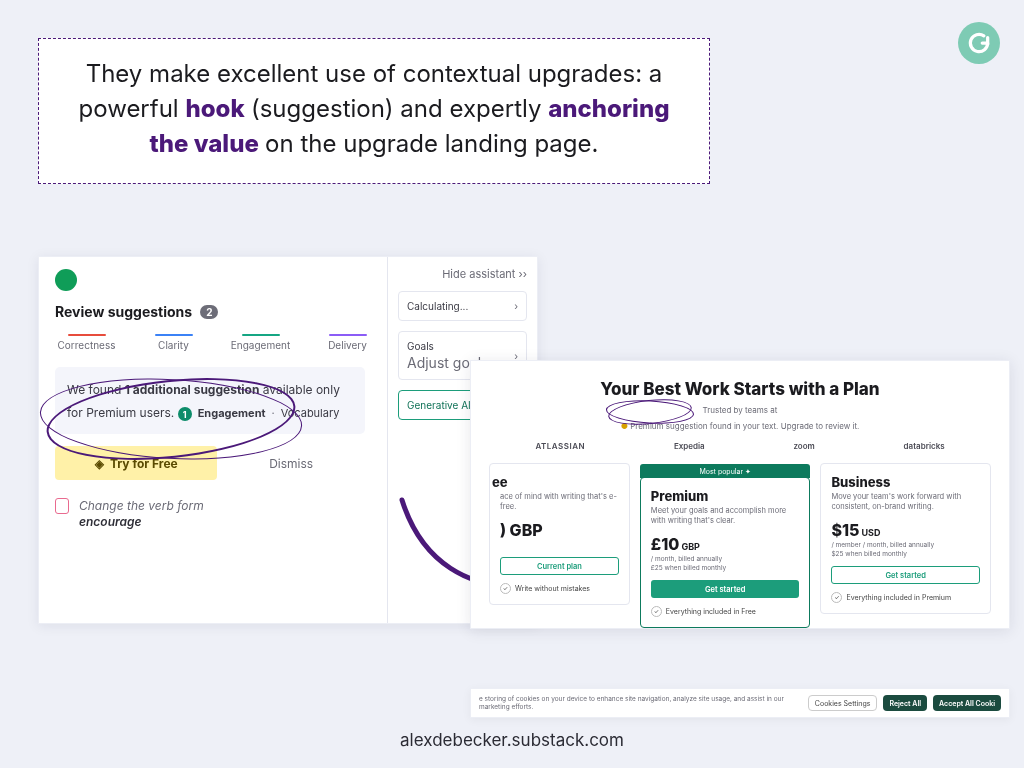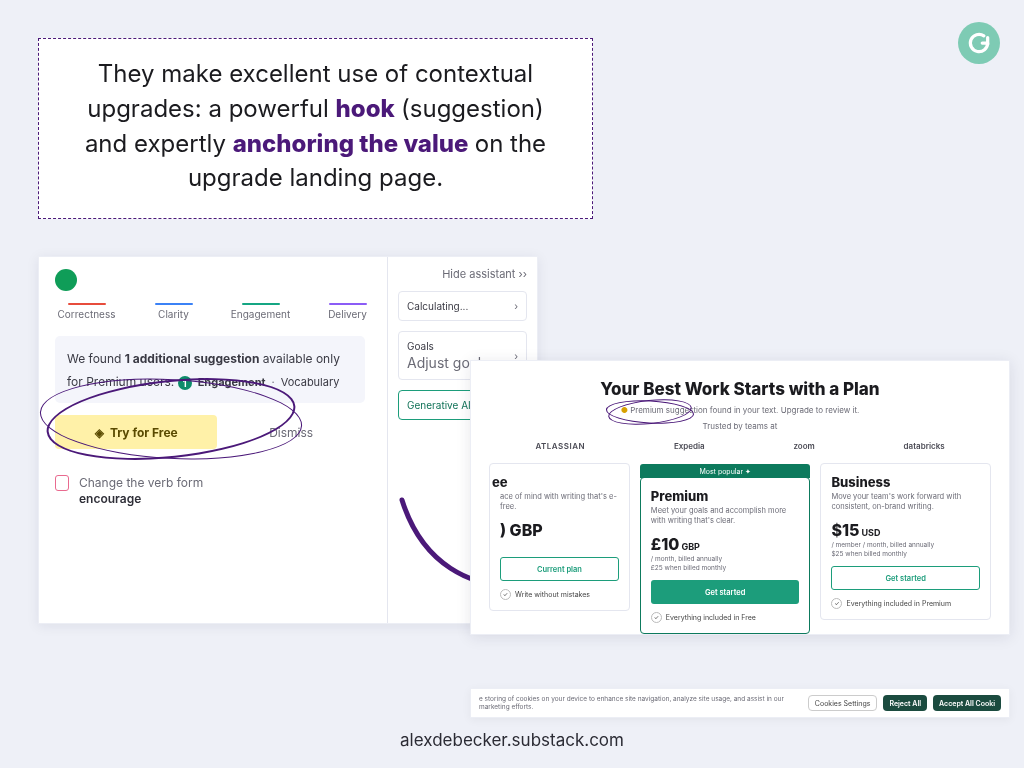--- a/index.html
+++ b/index.html
@@ -17,21 +17,21 @@
   *{box-sizing:border-box;font-family:Inter,Segoe UI,Arial,sans-serif;}
   html,body{margin:0;padding:0;}
   body{width:1024px;height:768px;background:var(--bg);position:relative;overflow:hidden;}
 
   
   .g-badge{position:absolute;top:22px;right:24px;width:42px;height:42px;border-radius:50%;background:#7ecbb4;display:flex;align-items:center;justify-content:center;color:#fff;font-weight:800;font-size:24px;font-family:Georgia,serif;}
   .g-badge svg{width:26px;height:26px;}
 
   
   .headline{
-    position:absolute;top:38px;left:38px;width:555px;background:var(--card);
+    position:absolute;top:38px;left:38px;width:672px;background:var(--card);
     border:1px dashed var(--purple);padding:18px 32px 22px;text-align:center;
     font-family:Montserrat,Segoe UI,Arial,sans-serif;font-size:24px;line-height:1.45;color:var(--ink);
   }
   .headline b{font-weight:800;color:var(--purple);}
 
   
   .shotA{
     position:absolute;top:256px;left:38px;width:500px;height:368px;background:var(--card);
     box-shadow:0 2px 12px rgba(30,30,60,.08);border:1px solid #eceef5;padding:12px 0 0 0;
     font-size:12px;color:var(--ink);
@@ -41,21 +41,21 @@
   .shotA .rowtitle .badge{background:#6d6d78;color:#fff;border-radius:10px;font-size:10px;padding:1px 6px;font-weight:700;}
   .tabs{display:flex;gap:8px;margin:6px 8px 0 8px;}
   .tabs .tab{flex:1;text-align:center;font-size:10px;color:var(--muted);padding:6px 2px;position:relative;}
   .tabs .tab .bar{height:2px;width:38px;margin:0 auto 3px;border-radius:2px;}
   .infobox{margin:10px 16px 0 16px;background:#f4f5fb;border-radius:5px;padding:14px 12px 12px;line-height:1.45;color:#3a3a44;position:relative;}
   .pill{display:inline-flex;align-items:center;gap:6px;margin-top:8px;font-size:11px;color:#3a3a44;}
   .pill .dot{width:14px;height:14px;border-radius:50%;background:var(--teal);color:#fff;font-size:9px;display:flex;align-items:center;justify-content:center;font-weight:700;}
   .ctaA{display:flex;margin:12px 16px 0 16px;height:34px;}
   .ctaA .try{flex:1.1;background:var(--yellow);border-radius:4px;display:flex;align-items:center;justify-content:center;gap:6px;font-weight:700;color:#5a4a00;font-size:12px;}
   .ctaA .dismiss{flex:1;display:flex;align-items:center;justify-content:center;color:var(--muted);font-size:12px;}
-  .verb{margin:26px 16px 0 16px;display:flex;gap:10px;align-items:flex-start;font-size:12px;color:var(--muted);}
+  .verb{margin:18px 16px 0 16px;display:flex;gap:10px;align-items:flex-start;font-size:12px;color:var(--muted);font-style:italic;}
   .verb .shield{width:14px;height:16px;border-radius:3px;border:1px solid #e96a8f;position:relative;}
   .verb strong{color:#2f2f38;font-weight:600;display:block;font-size:12px;margin-top:1px;}
 
   
   .assist{position:absolute;top:0;right:0;width:150px;height:100%;border-left:1px solid var(--lt);padding:10px 10px;}
   .assist .hide{font-size:11px;color:var(--muted);text-align:right;margin-bottom:10px;}
   .assist .box{border:1px solid var(--lt);border-radius:4px;padding:8px 8px;margin-bottom:10px;display:flex;justify-content:space-between;align-items:center;font-size:10px;color:#3a3a44;}
   .assist .box.genai{border-color:#1c9d7b;color:#107257;}
   .assist .box .sub{display:block;font-size:14px;color:var(--muted);margin-top:2px;}
   .assist .chev{color:var(--muted);}
@@ -80,21 +80,21 @@
   .plans{display:flex;gap:10px;align-items:flex-start;}
   .plan{flex:1;border:1px solid var(--lt);border-radius:4px;padding:8px 10px 10px;position:relative;background:#fff;}
   .plan.hl{border-color:#0d7a5d;}
   .popular{position:absolute;top:-14px;left:-1px;right:-1px;height:14px;background:#0d7a5d;color:#fff;font-size:7px;display:flex;align-items:center;justify-content:center;border-radius:3px 3px 0 0;}
   .plan h3{font-size:13px;margin:2px 0 2px;font-weight:800;}
   .plan h3.partial{margin-left:-8px;}
   .plan .desc{font-size:7.5px;color:var(--muted);line-height:1.3;min-height:22px;}
   .plan .price{font-size:16px;font-weight:800;margin-top:6px;}
   .plan .price small{font-size:9px;font-weight:700;margin-left:2px;}
   .plan .meta{font-size:6.5px;color:var(--muted);margin-top:1px;}
-  .plan .btn{margin-top:8px;height:24px;border-radius:3px;display:flex;align-items:center;justify-content:center;font-size:7.5px;font-weight:600;}
+  .plan .btn{margin-top:8px;height:18px;border-radius:3px;display:flex;align-items:center;justify-content:center;font-size:7.5px;font-weight:600;}
   .plan .btn.outline{border:1px solid var(--green);color:var(--green);}
   .plan .btn.solid{background:var(--green);color:#fff;}
   .plan .feat{font-size:7px;color:#444;margin-top:8px;}
   .plan .feat::before{content:"✓";border:1px solid #bbb;border-radius:50%;width:9px;height:9px;display:inline-flex;align-items:center;justify-content:center;font-size:6px;margin-right:4px;}
 
   
   .cookies{position:absolute;left:470px;top:688px;width:540px;background:#fff;border:1px solid #eceef5;display:flex;align-items:flex-start;padding:6px 8px;font-size:6.5px;color:var(--muted);box-shadow:0 2px 10px rgba(0,0,0,.05);}
   .cookies .cbtn{margin-left:6px;height:16px;padding:0 6px;border-radius:4px;font-size:7px;display:flex;align-items:center;justify-content:center;}
   .cookies .ghost{background:#fff;border:1px solid #ccc;color:#444;}
   .cookies .dark{background:#1b4b3f;color:#fff;font-weight:600;}
@@ -114,20 +114,24 @@
 <div class="headline">
   <span>They make excellent use of contextual upgrades: a powerful </span>
   <b>hook</b>
   <span> (suggestion) and expertly </span>
   <b>anchoring the value</b>
   <span> on the upgrade landing page.</span>
 </div>
 
 <div class="shotA">
   <div class="mini-g"></div>
+  <div class="rowtitle">
+    <span>Review suggestions</span>
+    <span class="badge">2</span>
+  </div>
   <div class="tabs" style="width:340px;">
     <div class="tab"><div class="bar" style="background:#e74c3c"></div><span>Correctness</span></div>
     <div class="tab"><div class="bar" style="background:#3b82f6"></div><span>Clarity</span></div>
     <div class="tab"><div class="bar" style="background:#15a683"></div><span>Engagement</span></div>
     <div class="tab"><div class="bar" style="background:#8b5cf6"></div><span>Delivery</span></div>
   </div>
 
   <div class="infobox" style="width:310px;">
     <span>We found </span>
     <b>1 additional suggestion</b>
@@ -181,25 +185,25 @@
 
 <div class="arrow">
   <svg viewBox="0 0 150 110">
     <path d="M10 6 C 30 70, 80 96, 128 90" stroke="#4b1979" stroke-width="5" fill="none" stroke-linecap="round"></path>
     <path d="M128 90 L112 78 M128 90 L114 102" stroke="#4b1979" stroke-width="5" fill="none" stroke-linecap="round"></path>
   </svg>
 </div>
 
 <div class="shotB">
   <h2>Your Best Work Starts with a Plan</h2>
+  <div class="sub">Trusted by teams at</div>
   <div class="sub">
     <span style="color:#d8a100;">●</span>
     <span>Premium suggestion found in your text. Upgrade to review it.</span>
   </div>
-  <div class="sub">Trusted by teams at</div>
   <div class="logos">
     <span style="letter-spacing:.5px;">ATLASSIAN</span>
     <span>Expedia</span>
     <span>zoom</span>
     <span>databricks</span>
   </div>
 
   <div class="plans">
 
     <div class="plan" style="flex:0.8;overflow:hidden;">

